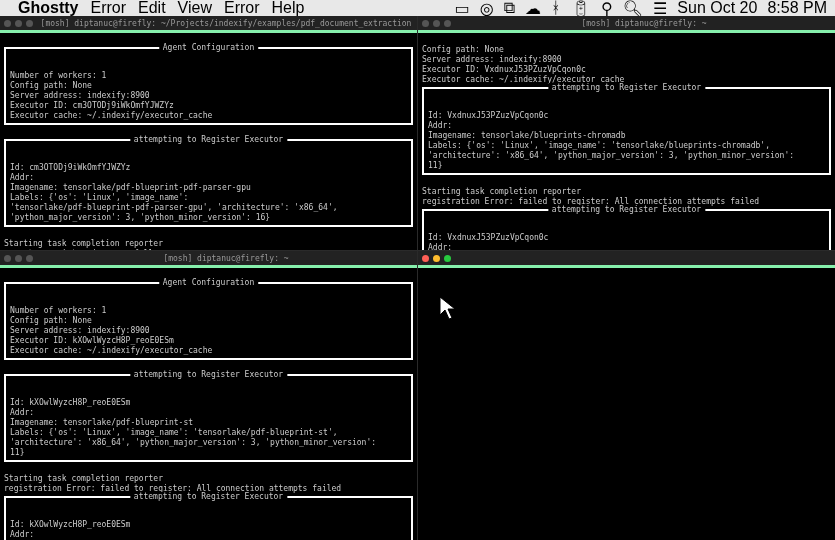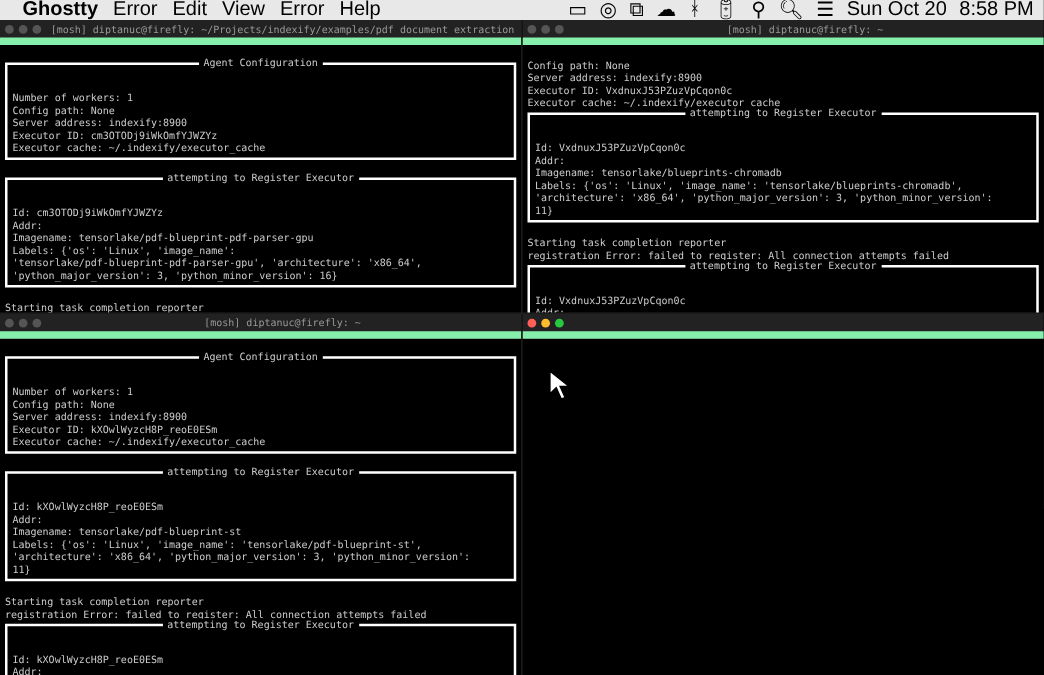--- a/index.html
+++ b/index.html
@@ -5,21 +5,21 @@
   html,body{margin:0;padding:0;width:835px;height:540px;background:#1a1a1a;font-family:Menlo,Monaco,Consolas,monospace;font-size:8px;color:#ccc;overflow:hidden;}
   
   .menubar{position:absolute;top:0;left:0;right:0;height:16px;background:#e8e8e8;display:flex;align-items:center;padding:0 8px;color:#000;font-family:-apple-system,Helvetica,sans-serif;font-size:16px;}
   .menubar .apple{font-size:11px;margin-right:10px;}
   .menubar .m{margin-right:12px;cursor:default;}
   .menubar .bold{font-weight:600;}
   .menubar .right{margin-left:auto;display:flex;align-items:center;gap:10px;}
   .menubar .right span{display:inline-flex;align-items:center;}
   .stage{position:absolute;top:16px;left:0;right:0;bottom:0;}
   .pane{position:absolute;background:#000;color:#ccc;overflow:hidden;}
-  .tab{height:14px;background:#222;display:flex;align-items:center;padding:0 4px;color:#888;border-bottom:6px solid #86efac;}
+  .tab{height:14px;background:#222;display:flex;align-items:center;padding:0 4px;color:#888;border-bottom:3px solid #86efac;}
   .traffic{display:inline-flex;gap:4px;margin-right:6px;}
   .dot{width:7px;height:7px;border-radius:50%;}
   .red{background:#555;} .yel{background:#555;} .grn{background:#555;}
   .active .red{background:#ff5f56;} .active .yel{background:#ffbd2e;} .active .grn{background:#27c93f;}
   .tab .title{flex:1;text-align:center;white-space:nowrap;overflow:hidden;text-overflow:ellipsis;color:#999;}
   .body{padding:2px 4px;line-height:10px;white-space:pre;}
   .box{border:2px solid #ffffff;margin:2px 0;padding:2px 4px;position:relative;white-space:pre-wrap;}
   .box-title{position:absolute;top:-6px;left:50%;transform:translateX(-50%);background:#000;padding:0 4px;color:#ccc;}
   .cursor-arrow{position:absolute;top:296px;left:439px;width:20px;height:26px;pointer-events:none;}
   .cursor-arrow svg{filter:drop-shadow(0 0 1px rgba(0,0,0,.8));}

